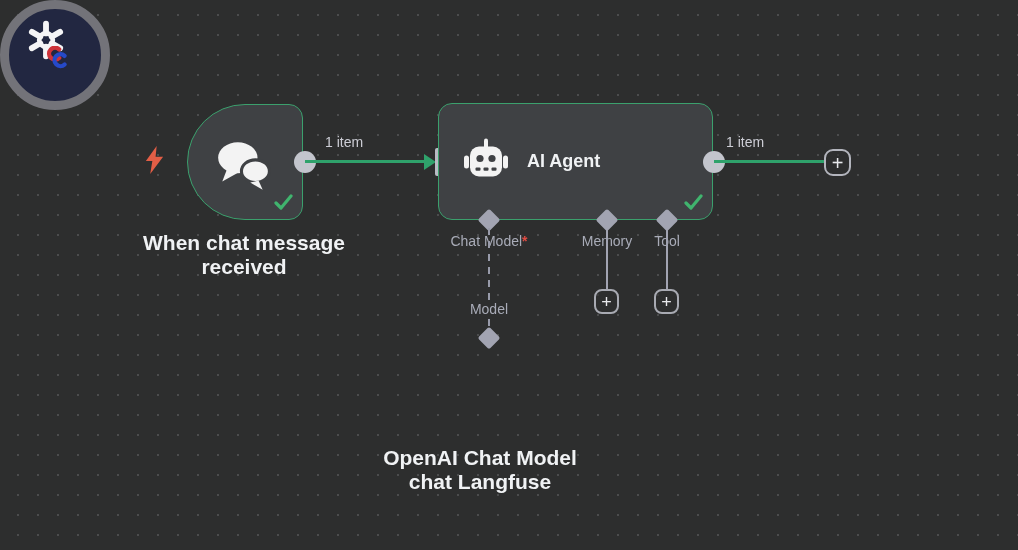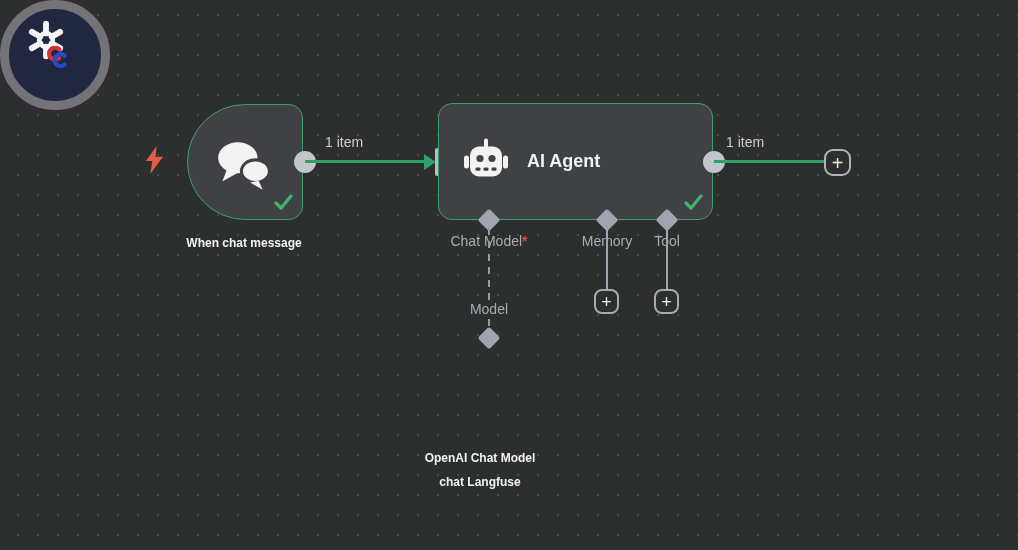--- a/index.html
+++ b/index.html
@@ -18,21 +18,21 @@
   }
   #trigger-node{left:187px;top:104px;width:116px;height:116px;border-radius:58px 14px 14px 58px;}
   #agent-node{left:438px;top:103px;width:275px;height:117px;border-radius:14px;padding-left:24px;}
   #openai-node{
     left:435px;top:333px;width:110px;height:110px;border-radius:50%;
     border:9px solid #737379;background:#222741;box-sizing:border-box;
   }
   
   .node-label{
     position:absolute;text-align:center;color:#f0f2f4;font-weight:bold;
-    font-size:12px;line-height:24px;
+    font-size:21px;line-height:24px;
   }
   #trigger-label{left:124px;top:231px;width:240px;}
   #openai-label{left:360px;top:446px;width:240px;}
   
   .out-circle{position:absolute;width:22px;height:22px;border-radius:50%;background:#c3c5cd;}
   .in-rect{position:absolute;width:14px;height:28px;background:#b9bbc4;border-radius:2px;}
   .conn-line{position:absolute;height:3px;background:#2fa26b;}
   .conn-arrow{
     position:absolute;width:0;height:0;
     border-top:8px solid transparent;border-bottom:8px solid transparent;
@@ -82,20 +82,21 @@
       <path d="M13 28 L8 41 L24 32 Z" fill="#f3f3f3"></path>
       <ellipse cx="40" cy="31" rx="13.5" ry="11" fill="#f3f3f3" stroke="#3f4144" stroke-width="3"></ellipse>
       <path d="M43 40 L47 49 L35 42 Z" fill="#f3f3f3"></path>
     </svg>
     <svg class="check-icon" width="19" height="17" viewBox="0 0 19 17">
       <polyline points="2,9 7,14 17,2" fill="none" stroke="#40b46e" stroke-width="3.2" stroke-linecap="round" stroke-linejoin="round"></polyline>
     </svg>
   </div>
   <div id="trigger-label" class="node-label">
     <div>When chat message</div>
+    <div>received</div>
   </div>
 
   <div class="out-circle" style="left:294px;top:151px"></div>
   <div class="conn-line" style="left:305px;top:160px;width:120px"></div>
   <div class="conn-arrow" style="left:424px;top:154px"></div>
   <div class="conn-label" style="left:325px;top:134px">1 item</div>
   <div class="in-rect" style="left:435px;top:148px"></div>
 
   <div id="agent-node" class="node">
     <svg class="abs" style="left:22px;top:34px" width="50" height="47" viewBox="0 0 50 46">

